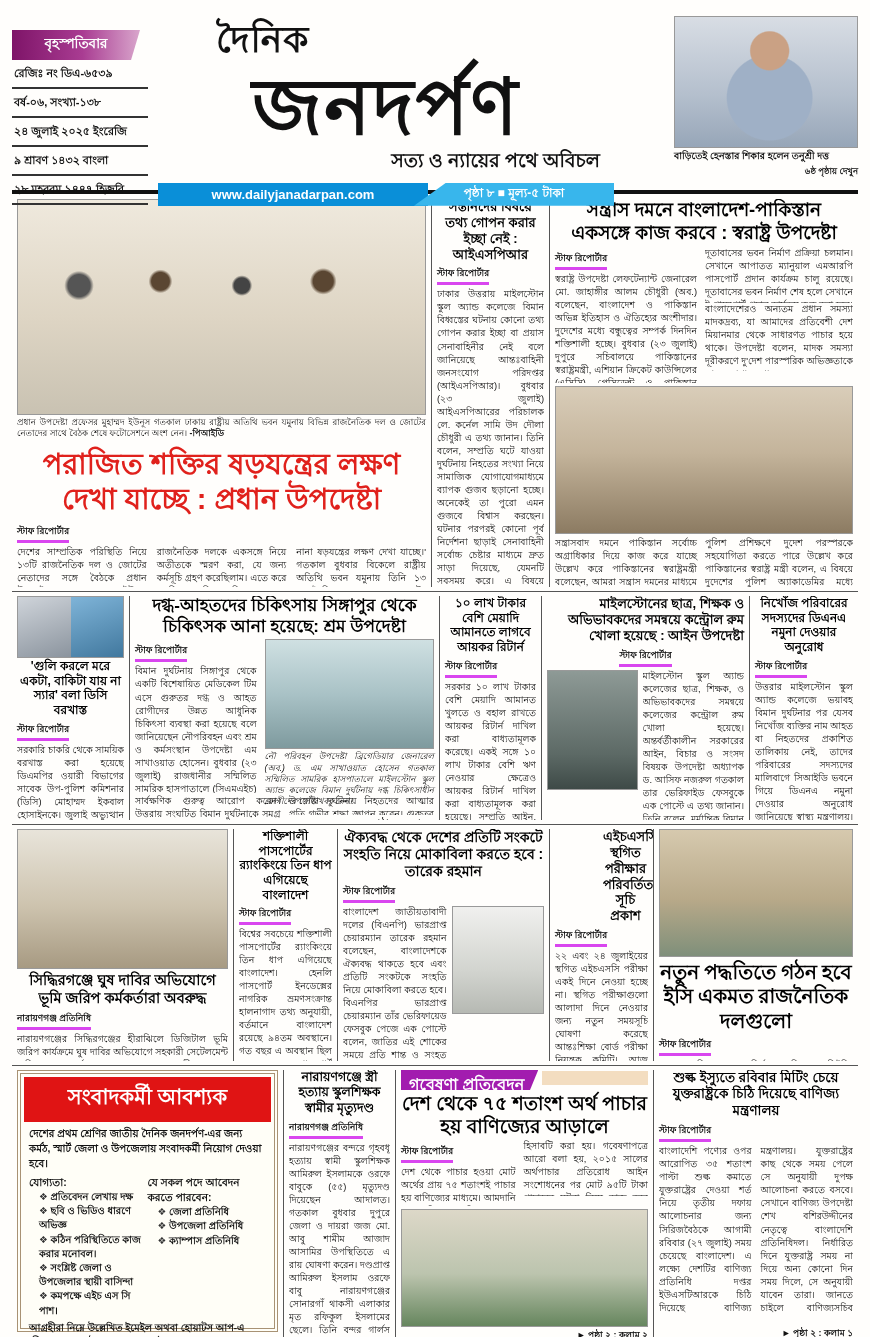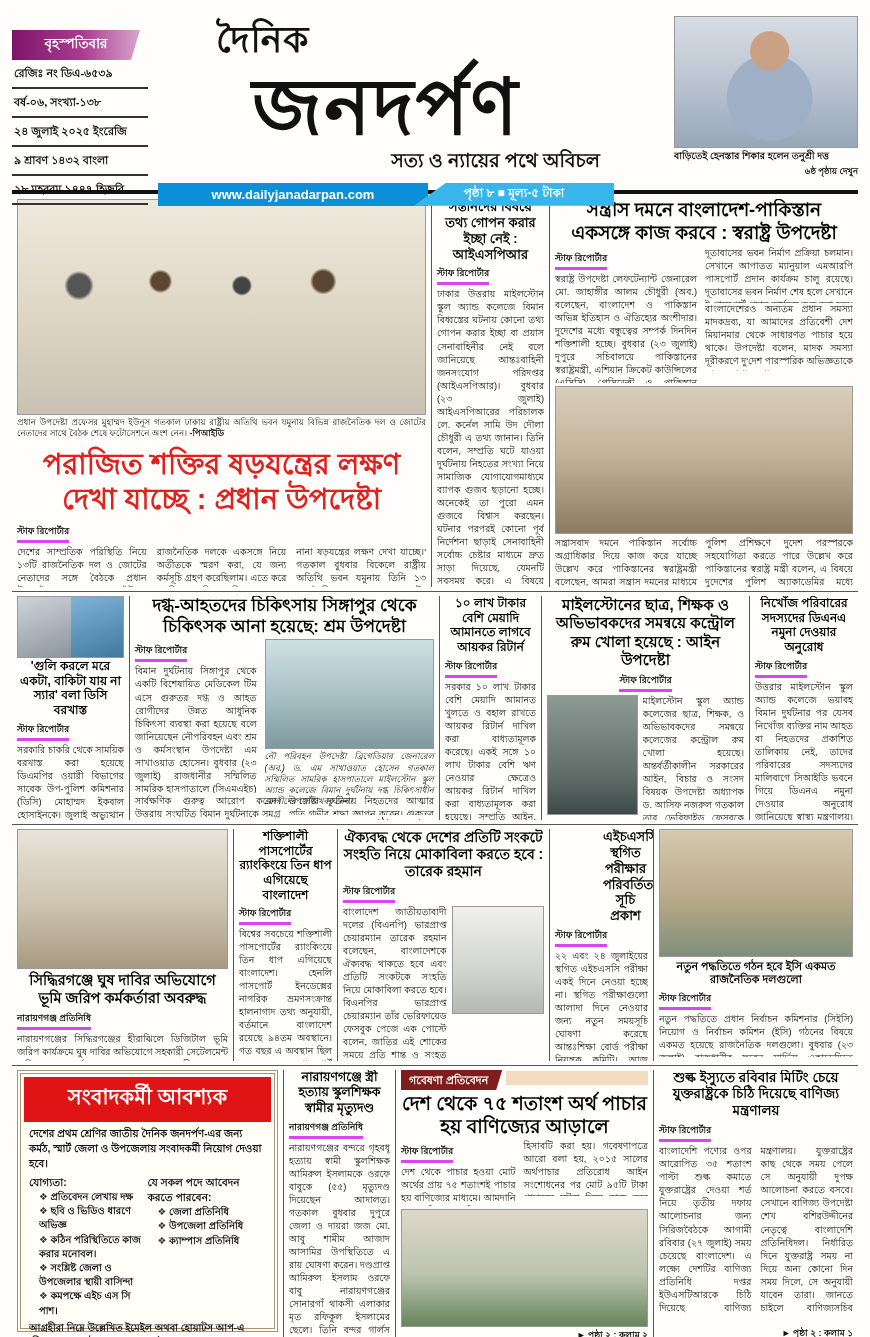--- a/index.html
+++ b/index.html
@@ -80,21 +80,21 @@
   .ad-body { padding:2px 8px 0; font-size:10.3px; line-height:1.45; }
   .ad-intro { font-weight:bold; }
   .ad-cols { display:flex; margin-top:3px; }
   .ad-cols > div { flex:1; }
   .ad-sub { font-weight:900; font-size:10.5px; }
   .ad-li { font-size:9.8px; font-weight:bold; padding-left:10px; }
   .ad-li::before { content:"❖ "; color:#333; }
   .ad-note { font-weight:bold; font-size:9.8px; margin-top:3px; }
 
   .kicker-row { display:flex; height:20px; margin-bottom:2px; }
-  .kicker { background:#7f1d1d; color:#fff; font-weight:bold; font-size:11px; padding:2px 14px 3px 8px;
+  .kicker { background:#a21caf; color:#fff; font-weight:bold; font-size:16px; padding:2px 14px 3px 8px;
             clip-path:polygon(0 0,100% 0,94% 100%,0 100%); }
   .kicker-strip { flex:1; background:#f3ddc0; margin-left:4px; height:14px; align-self:flex-start; margin-top:1px; }
 </style>
 </head>
 <body>
 
 <div class="page">
 
   <div class="masthead">
     <div class="datebox">
@@ -201,21 +201,21 @@
     </div>
 
     <div class="col vsep" style="width:102px;">
       <div class="hl" style="font-size:12px;">১০ লাখ টাকার বেশি মেয়াদি আমানতে লাগবে আয়কর রিটার্ন</div>
       <span class="byline">স্টাফ রিপোর্টার</span>
       <div class="body" style="height:146px;">সরকার ১০ লাখ টাকার বেশি মেয়াদি আমানত খুলতে ও বহাল রাখতে আয়কর রিটার্ন দাখিল করা বাধ্যতামূলক করেছে। একই সঙ্গে ১০ লাখ টাকার বেশি ঋণ নেওয়ার ক্ষেত্রেও আয়কর রিটার্ন দাখিল করা বাধ্যতামূলক করা হয়েছে। সম্প্রতি আইন, বিচার ও সংসদ বিষয়ক মন্ত্রণালয়, লেজিসলেটিভ ও সংসদ বিষয়ক বিভাগ থেকে এ বিষয়ে একটি গেজেট প্রকাশ করা হয়েছে। গেজেটে বলা হয়েছে, এ আইনের অধীনে বিধানে যাহা কিছুই থাকুক না কেন, ছোট কর পরিমার চুক্তি প্রযোজ্য হবে। ১০ লাখ টাকার বেশি মেয়াদি আমানত হিসাব খোলা ও বহাল রাখা এবং ২০ লাখ টাকার বেশি ঋণ গ্রহণের ক্ষেত্রে আয়কর রিটার্ন দাখিল বাধ্যতামূলক করার পাশাপাশি আরও বেশ কয়েকটি</div>
       
     </div>
 
     <div class="col vsep" style="width:208px;">
-      <div class="hl" style="font-size:15px;">মাইলস্টোনের ছাত্র, শিক্ষক ও অভিভাবকদের সমন্বয়ে কন্ট্রোল রুম খোলা হয়েছে : আইন উপদেষ্টা</div>
+      <div class="hl" style="font-size:13px;text-align:right;">মাইলস্টোনের ছাত্র, শিক্ষক ও অভিভাবকদের সমন্বয়ে কন্ট্রোল রুম খোলা হয়েছে : আইন উপদেষ্টা</div>
       <div style="text-align:center;"><span class="byline">স্টাফ রিপোর্টার</span></div>
       <div style="overflow:hidden; height:152px;">
         <div class="photo ph-podium" style="float:left; width:46%; margin:0 5px 3px 0;"></div>
         <div class="body" style="height:152px;">মাইলস্টোন স্কুল অ্যান্ড কলেজের ছাত্র, শিক্ষক, ও অভিভাবকদের সমন্বয়ে কলেজের কন্ট্রোল রুম খোলা হয়েছে। অন্তর্বর্তীকালীন সরকারের আইন, বিচার ও সংসদ বিষয়ক উপদেষ্টা অধ্যাপক ড. আসিফ নজরুল গতকাল তার ভেরিফাইড ফেসবুকে এক পোস্টে এ তথ্য জানান। তিনি বলেন, মর্মান্তিক বিমান দুর্ঘটনায় আহত, নিহত ও ক্ষুদে উপস্থিতির যাবতীয় তথ্য এখানে পাওয়া যাবে। এ নঙ্কান্ত নিশ্চয়ে বলা হয়েছে, মাইলস্টোন স্কুল অ্যান্ড কলেজের উত্তরা দিয়াবাড়ি স্থায়ী ক্যাম্পাসের বিদ্যালয় ভবনে আকস্মিকভাবে বিমান বাহিনীর প্রশিক্ষণ বিমান ভূপাতিত হয়। দুর্ভাগ্যবশতই অনেক কোমলমতি ছাত্র-ছাত্রী, শিক্ষক-কর্মচারী হতাহত হয়। ওই ঘটনায় আহত, নিহত ও নিখোঁজ শিক্ষার্থী ও অন্যান্যদের প্রকৃত সংখ্যা নির্ণয় করে র্নিভরযোগ্য তালিকা প্রস্তুত করার জন্য প্রতিষ্ঠানটির কর্মকর্তা, অনুষদ সদস্য, অভিভাবক ও শিক্ষার্থীদের সমন্বয়ে একটি কমিটি গঠন করা হয়েছে। কমিটির সভাপতি মোহাম্মদ জিয়াউল আলম, অধ্যক্ষ, মাইলস্টোন স্কুল এন্ড কলেজ, সদস্য মো. মামুন আলম উপাধ্যক্ষ (প্রশাসন), মিসেস খাদিজা আক্তার (প্রসাগ শিক্ষক), মিসেস মুক্তিযুদ্ধা লোপা, কে-অর্ডিনেটর, মনিরুজ্জামান মোল্লা, অভিভাবক (শিক্ষার্থী: মাহিমা জাহান,</div>
       </div>
 
     </div>
 
     <div class="col" style="width:108px;">
       <div class="hl" style="font-size:12px;">নিখোঁজ পরিবারের সদস্যদের ডিএনএ নমুনা দেওয়ার অনুরোধ</div>
@@ -254,21 +254,21 @@
 
     <div class="col vsep" style="width:104px;">
       <div class="hl" style="font-size:13px;margin-left:48px;">এইচএসসির স্থগিত পরীক্ষার পরিবর্তিত সূচি প্রকাশ</div>
       <span class="byline">স্টাফ রিপোর্টার</span>
       <div class="body" style="height:156px;">২২ এবং ২৪ জুলাইয়ের স্থগিত এইচএসসি পরীক্ষা একই দিনে নেওয়া হচ্ছে না। স্থগিত পরীক্ষাগুলো আলাদা দিনে নেওয়ার জন্য নতুন সময়সূচি ঘোষণা করেছে আন্তঃশিক্ষা বোর্ড পরীক্ষা নিয়ন্ত্রক কমিটি। আজ বুধবার বিকেলে ঢাকা আন্তঃশিক্ষা বোর্ড পরীক্ষা নিয়ন্ত্রক কমিটির আহ্বায়ক ও ঢাকা শিক্ষাবোর্ডের পরীক্ষা নিয়ন্ত্রক অধ্যাপক এস এম কামাল উদ্দিনের সইয়ে পরিবর্তিত সময়সূচি জানানো হয়। পরিবর্তিত সময়সূচি অনুযায়ী, স্থগিত হওয়া ২২ জুলাইয়ের পরীক্ষা হবে আগামী ১৭ আগস্ট। আর ২৪ জুলাইয়ের পরীক্ষা হবে ১৯ আগস্ট। এর আগে দুপুরে নতুনবাগে শিক্ষা উপদেষ্টা চৌধুরী রফিকুল আবরার</div>
       <div class="cont">► পৃষ্ঠা ২ : কলাম ২</div>
     </div>
 
     <div class="col" style="width:204px;">
       <div class="photo ph-panel"></div>
-      <div class="hl" style="font-size:11px; margin-top:3px;">নতুন পদ্ধতিতে গঠন হবে ইসি একমত রাজনৈতিক দলগুলো</div>
+      <div class="hl" style="font-size:20px; margin-top:3px;font-family:Liberation Serif, serif;">নতুন পদ্ধতিতে গঠন হবে ইসি একমত রাজনৈতিক দলগুলো</div>
       <span class="byline">স্টাফ রিপোর্টার</span>
       <div class="body" style="height:44px;">নতুন পদ্ধতিতে প্রধান নির্বাচন কমিশনার (সিইসি) নিয়োগ ও নির্বাচন কমিশন (ইসি) গঠনের বিষয়ে একমত হয়েছে রাজনৈতিক দলগুলো। বুধবার (২৩ জুলাই) রাজধানীর ফরেন সার্ভিস একাডেমিতে রাজনৈতিক দলগুলোর সঙ্গে দ্বিতীয় ধাপের সংলাপের ১৮তম দিনের আলোচনা শেষে এ কথা জানান জাতীয় ঐকমত্য কমিশনের সহ-সভাপতি অধ্যাপক আলী রীয়াজ। তিনি বলেছেন, নতুন পদ্ধতিতে জাতীয় সংসদের স্পিকারের নেতৃত্বে একটি বাছাই কমিটি থাকবে। এই বাছাই কমিটি প্রধান নির্বাচন কমিশনার ও নির্বাচন কমিশনারদের নাম চূড়ান্ত করে রাষ্ট্রপতিকে দেবেন। রাষ্ট্রপতি বাছাই কমিটির প্রস্তাবের গুরুত্ব নিয়োগ দেবেন। বাছাই কমিটি নির্বাচনে যুক্ত করার বিষয়ে</div>
       
     </div>
   </div>
   <div class="hsep"></div>
 
   <div class="row" style="height:272px;">
     <div class="col vsep" style="width:272px;">
       <div class="adbox">

